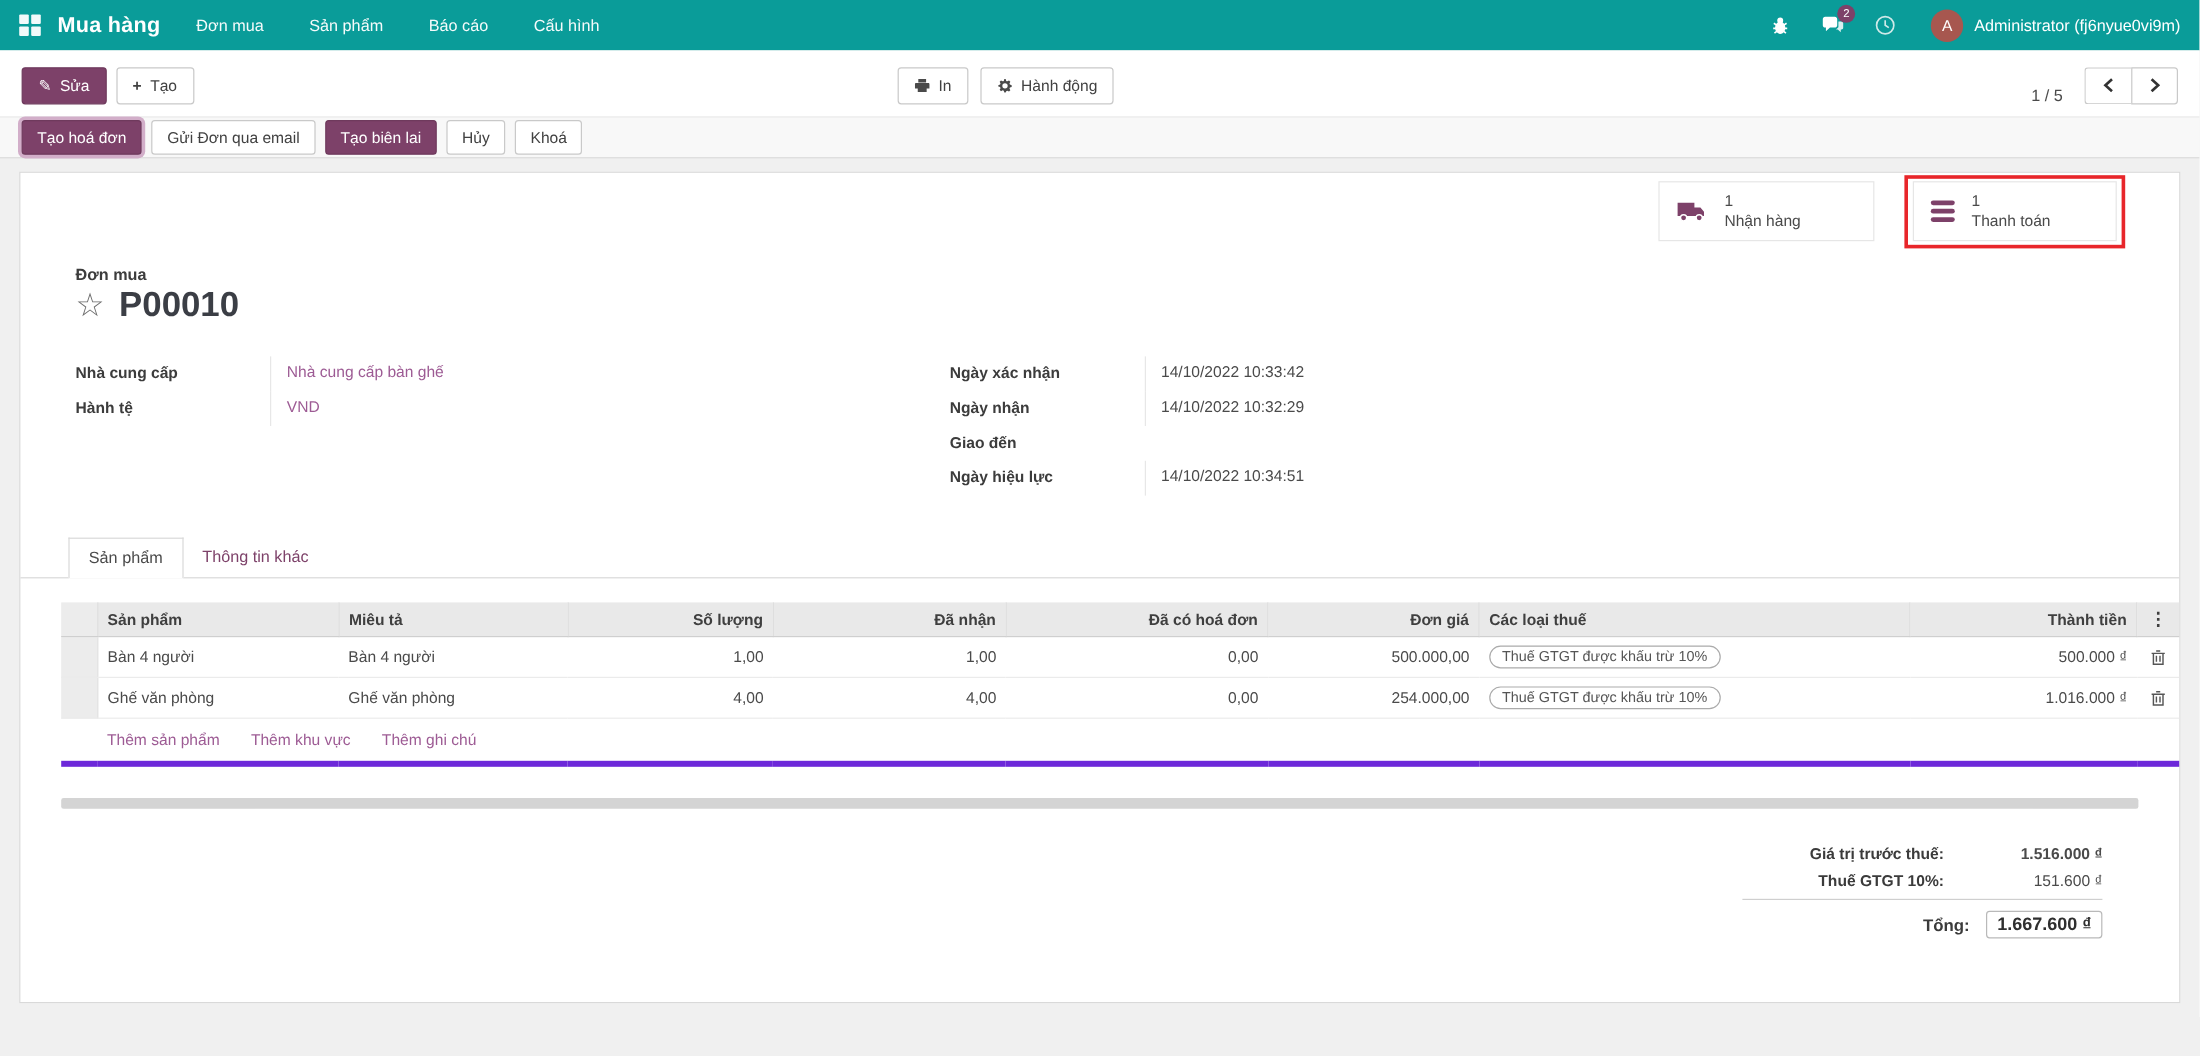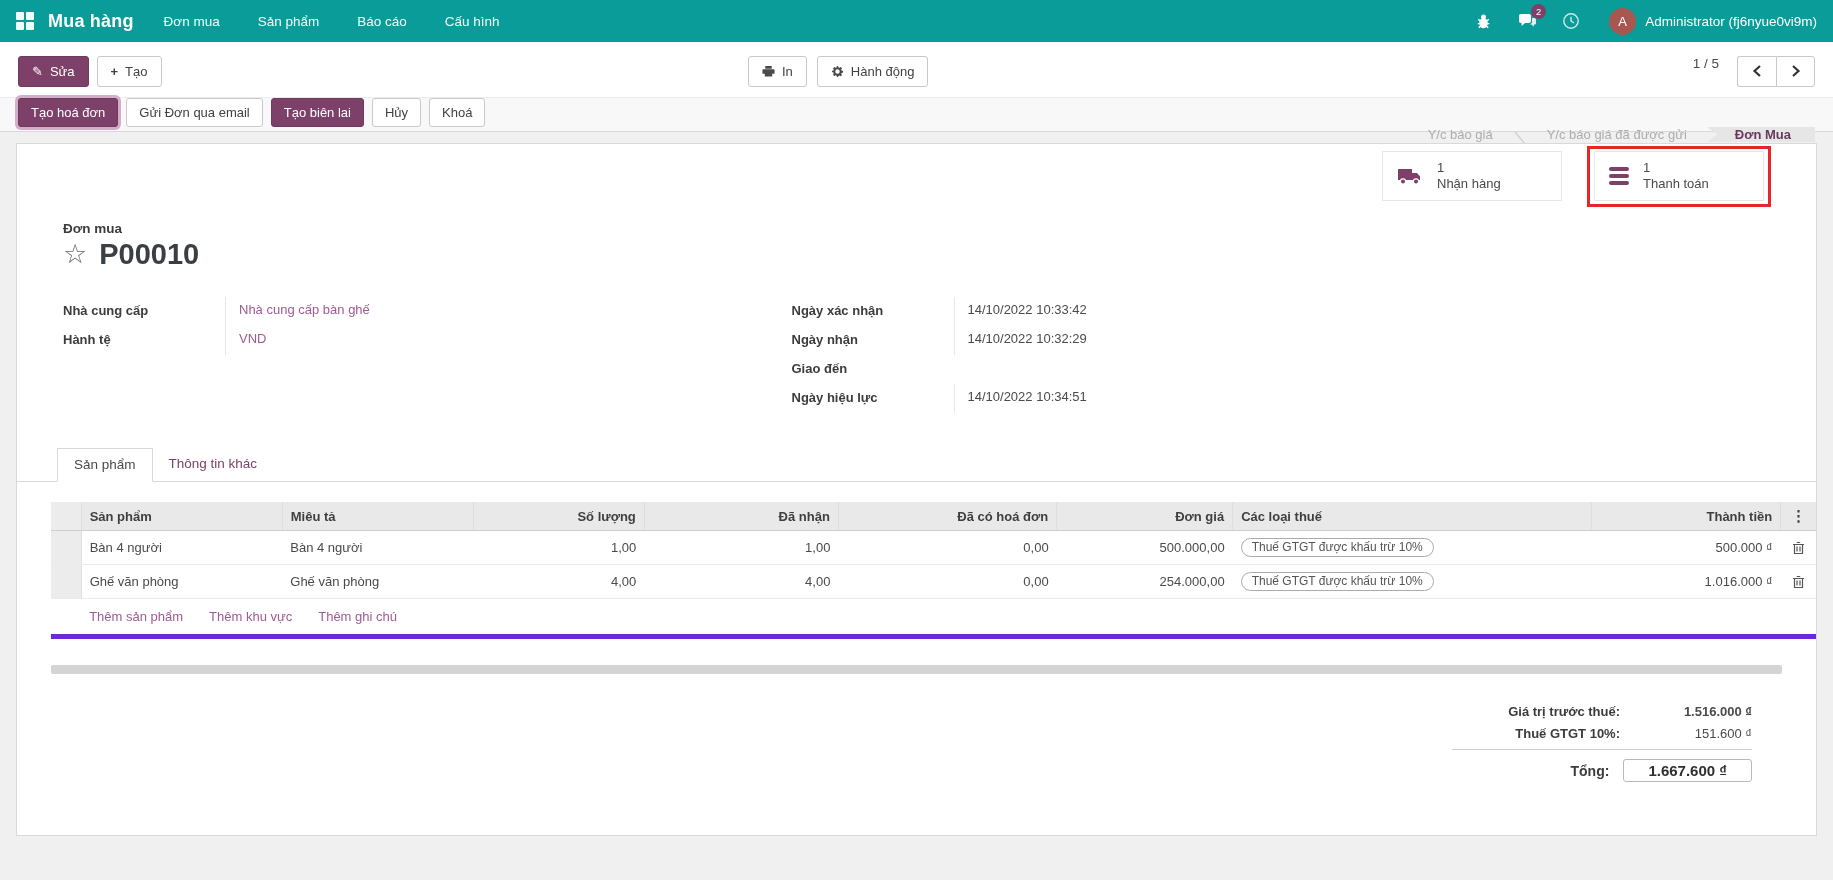--- a/index.html
+++ b/index.html
@@ -27,28 +27,28 @@
   .breadcrumb { font-size:19px; margin-bottom:10px; }
   .breadcrumb .parent { color:#7d4169; cursor:pointer; }
   .breadcrumb .sep { color:#888; margin:0 7px; }
   .breadcrumb .current { color:#8d8d8d; }
   .cp-row { position:relative; display:flex; align-items:center; height:32px; }
   .btn { display:inline-flex; align-items:center; gap:7px; height:31px; padding:0 13px; background:#fff; border:1px solid #c9c9c9; border-radius:3px; font-size:13px; color:#414141; cursor:pointer; font-family:inherit; }
   .btn.primary { background:#7d4169; border-color:#6f3a5d; color:#fff; }
   .btn.halo { box-shadow:0 0 0 3px #d2aec9; }
   .left-btns { display:flex; gap:8px; }
   .center-btns { position:absolute; left:730px; display:flex; gap:10px; }
-  .pager { position:absolute; right:0; display:flex; align-items:flex-start; gap:18px;margin-left:40px; }
+  .pager { position:absolute; right:0; display:flex; align-items:flex-end; gap:18px;margin-left:40px; }
   .pager-text { font-size:13.5px; color:#4a4a4a; }
   .pager-btns { display:flex; }
   .pager-btns button { width:39px; height:31px; background:#fff; border:1px solid #c9c9c9; display:flex; align-items:center; justify-content:center; cursor:pointer; }
   .pager-btns button:first-child { border-radius:3px 0 0 3px; border-right:none; }
   .pager-btns button:last-child { border-radius:0 3px 3px 0; }
   
-  .statusbar { height:35px; background:#f8f8f8; border-top:1px solid #ececec; border-bottom:1px solid #d9d9d9; display:flex; padding:0 18px 0 18px;flex-direction:column; }
+  .statusbar { height:35px; background:#f8f8f8; border-top:1px solid #ececec; border-bottom:1px solid #d9d9d9; display:flex; align-items:center; padding:0 18px 0 18px; }
   .sb-buttons { display:flex; gap:8px; align-items:center; }
   .sb-btn { height:29px; padding:0 12px; font-size:13px; }
   .stages { margin-left:auto; display:flex; align-items:stretch; height:34px; }
   .stage { display:flex; align-items:center; padding:0 20px; color:#adadad; font-size:13px; cursor:pointer; }
   .stage-sep { width:14px; position:relative; }
   .stage-sep svg { position:absolute; top:4px; left:0; }
   .stage.active { background:#e6e6e6; color:#68395c; font-weight:bold; clip-path:polygon(0 0, 100% 0, 100% 100%, 0 100%, 11px 50%); padding:0 24px 0 28px; }
   
   .content { padding:11px 16px 0; }
   .sheet { background:#fff; border:1px solid #d9d9d9; min-height:693px; position:relative; padding-bottom:30px; }
@@ -93,21 +93,21 @@
   .add-links span { color:#9d5b94; cursor:pointer; }
   .hscroll { height:9px; background:#d4d4d4; margin:26px 34px 0; border-radius:2px; cursor:pointer; }
   
   .totals { margin:30px 64px 0 auto; width:300px; }
   .trow { display:flex; justify-content:flex-end; align-items:center; margin-bottom:7px; }
   .trow .tlabel { font-weight:bold; color:#3b3b3b; text-align:left; }
   .trow .tvalue { width:132px; text-align:right; }
   .tvalue.semibold { font-weight:bold; }
   .tsep { border-top:1px solid #cfcfcf; margin:8px 0 9px; }
   .trow.grand .tlabel { font-size:14px; }
-  .grand-value { width:auto; margin-left:14px; font-size:15px; font-weight:bold; color:#2f2f2f; border:1px solid #b9b9b9; border-radius:3px; padding:2px 24px; text-align:right; }
+  .grand-value { width:auto; margin-left:14px; font-size:15px; font-weight:bold; color:#2f2f2f; border:1px solid #b9b9b9; border-radius:3px; padding:2px 8px; text-align:right; }
   svg { display:block; }
 </style>
 </head>
 <body>
 
 <nav class="navbar">
   <div class="apps-grid">
       <span></span>
       <span></span>
       <span></span>
@@ -199,30 +199,20 @@
   </div>
 </div>
 
 <div class="statusbar">
   <div class="sb-buttons">
     <button class="btn primary halo sb-btn">Tạo hoá đơn</button>
     <button class="btn sb-btn">Gửi Đơn qua email</button>
     <button class="btn primary sb-btn">Tạo biên lai</button>
     <button class="btn sb-btn">Hủy</button>
     <button class="btn sb-btn">Khoá</button>
-  </div>
-  <div class="stages">
-    <div class="stage">Y/c báo giá</div>
-    <div class="stage-sep">
-        <svg width="14" height="26" viewBox="0 0 14 26">
-          <path d="M2 1l10 12L2 25" stroke="#d2d2d2" stroke-width="1.4" fill="none"></path>
-        </svg>
-      </div>
-    <div class="stage">Y/c báo giá đã được gửi</div>
-    <div class="stage active">Đơn Mua</div>
   </div>
 </div>
 
 <div class="content">
   <div class="sheet">
 
     <div class="smart-row">
       <div class="smart-btn">
         <span>
           <svg width="26" height="20" viewBox="0 0 26 20">

